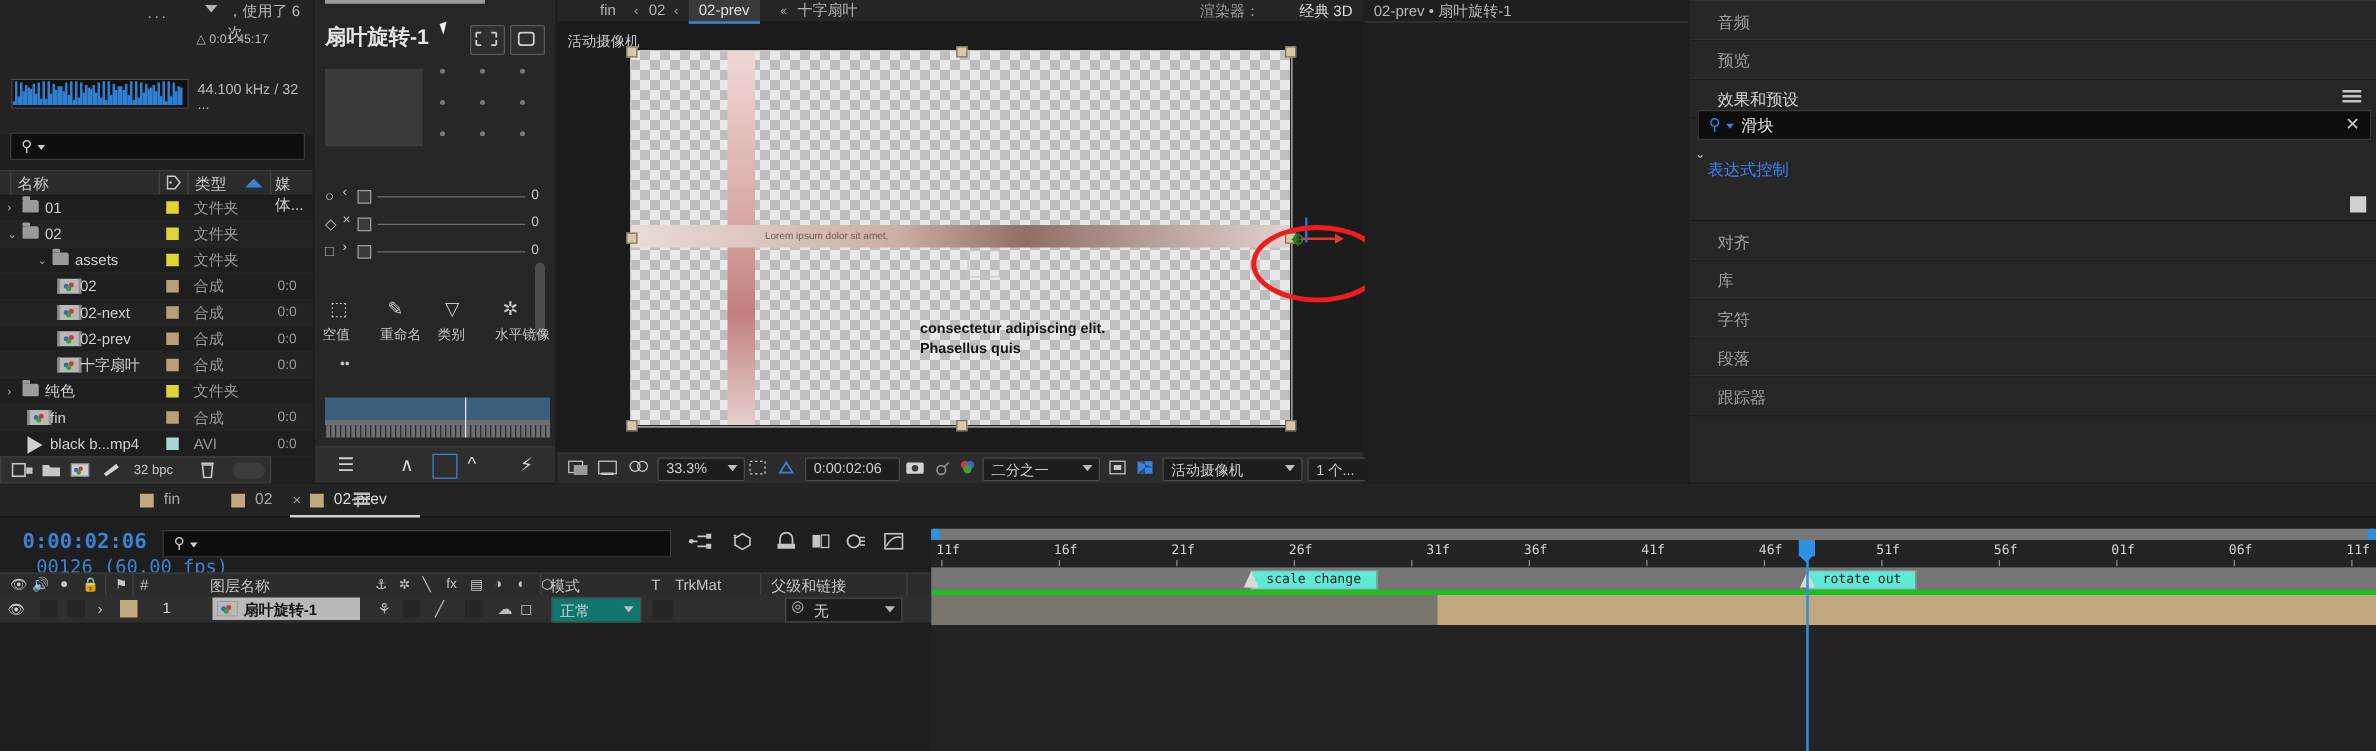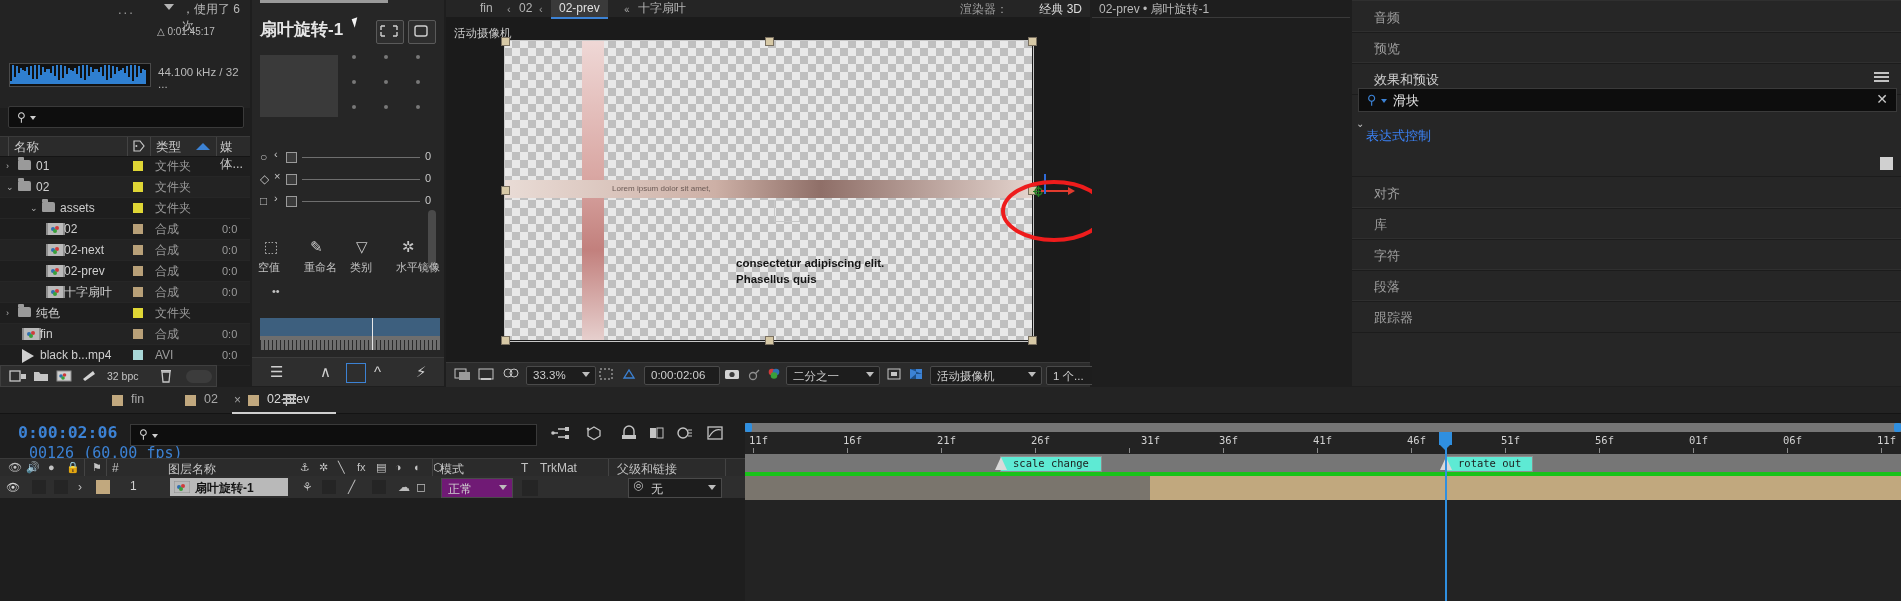--- a/index.html
+++ b/index.html
@@ -174,21 +174,21 @@
   #tl-colhead .ch{position:absolute;top:2px;color:#c3c3c3;font-size:12px;}
   #tl-colhead .sp{position:absolute;top:0;width:1px;height:18px;background:#434343;}
 
   #layerrow{position:absolute;left:0;top:89px;width:745px;height:22px;background:#2e2e2e;}
   #layerrow .eye{position:absolute;left:6px;top:5px;color:#d7d7d7;font-size:11px;}
   #layerrow .blk{position:absolute;top:4px;width:14px;height:14px;background:#252525;}
   #layerrow .num{position:absolute;left:130px;top:3px;color:#d3d3d3;font-size:12px;}
   #layerrow .sw{position:absolute;left:96px;top:4px;width:14px;height:14px;background:#c1a87e;}
   #layerrow .namebox{position:absolute;left:170px;top:2px;width:118px;height:18px;background:#b9b9b9;}
   #layerrow .namebox span{position:absolute;left:25px;top:2px;color:#141414;font-size:12px;font-weight:bold;}
-  #layerrow .modebox{position:absolute;left:441px;top:2px;width:70px;height:18px;background:#701a75;border:1px solid #4a4a4a;}
+  #layerrow .modebox{position:absolute;left:441px;top:2px;width:70px;height:18px;background:#0f766e;border:1px solid #4a4a4a;}
   #layerrow .modebox span{position:absolute;left:6px;top:2px;color:#d0d0d0;font-size:12px;}
   #layerrow .modebox .cv{position:absolute;right:5px;top:6px;width:0;height:0;
     border-left:4px solid transparent;border-right:4px solid transparent;border-top:5px solid #bdbdbd;}
   #layerrow .parentbox{position:absolute;left:628px;top:2px;width:92px;height:18px;background:#1d1d1d;border:1px solid #4a4a4a;}
   #layerrow .parentbox span{position:absolute;left:22px;top:2px;color:#d0d0d0;font-size:12px;}
   #layerrow .parentbox .cv{position:absolute;right:5px;top:6px;width:0;height:0;
     border-left:4px solid transparent;border-right:4px solid transparent;border-top:5px solid #bdbdbd;}
   .lrico{position:absolute;top:4px;color:#bdbdbd;font-size:12px;}
 
   

